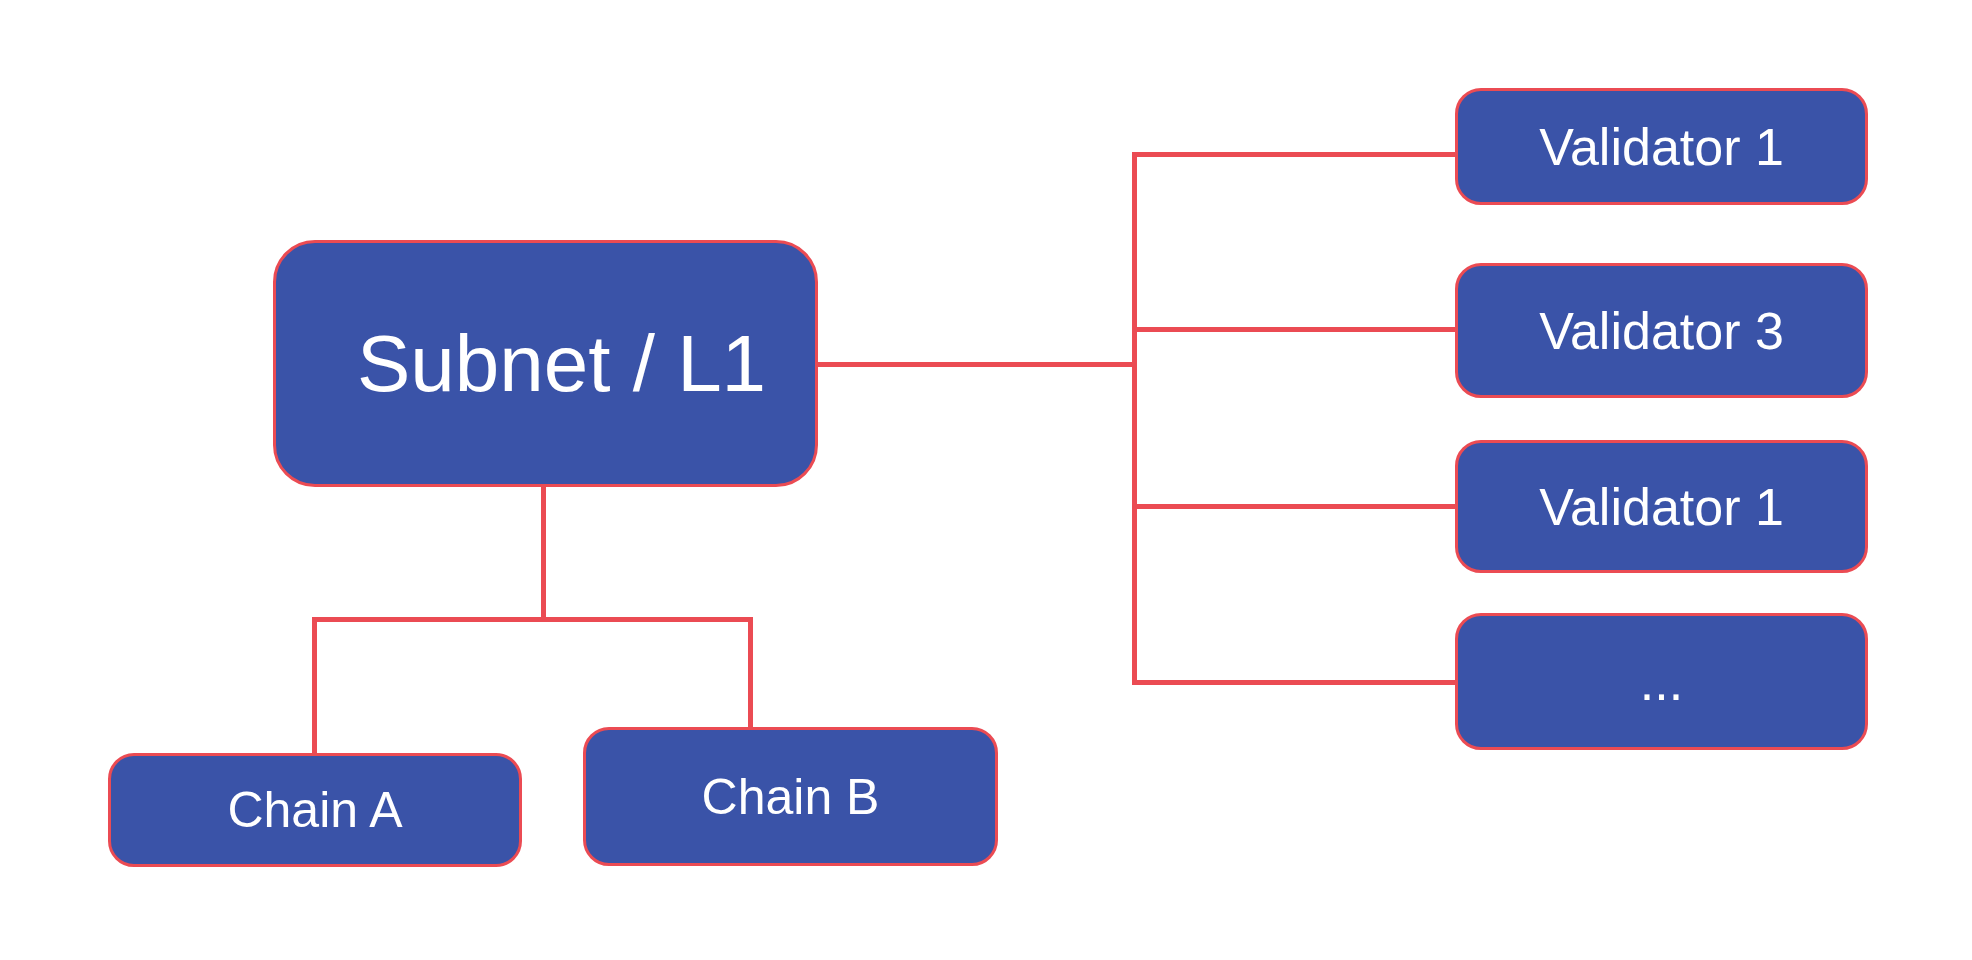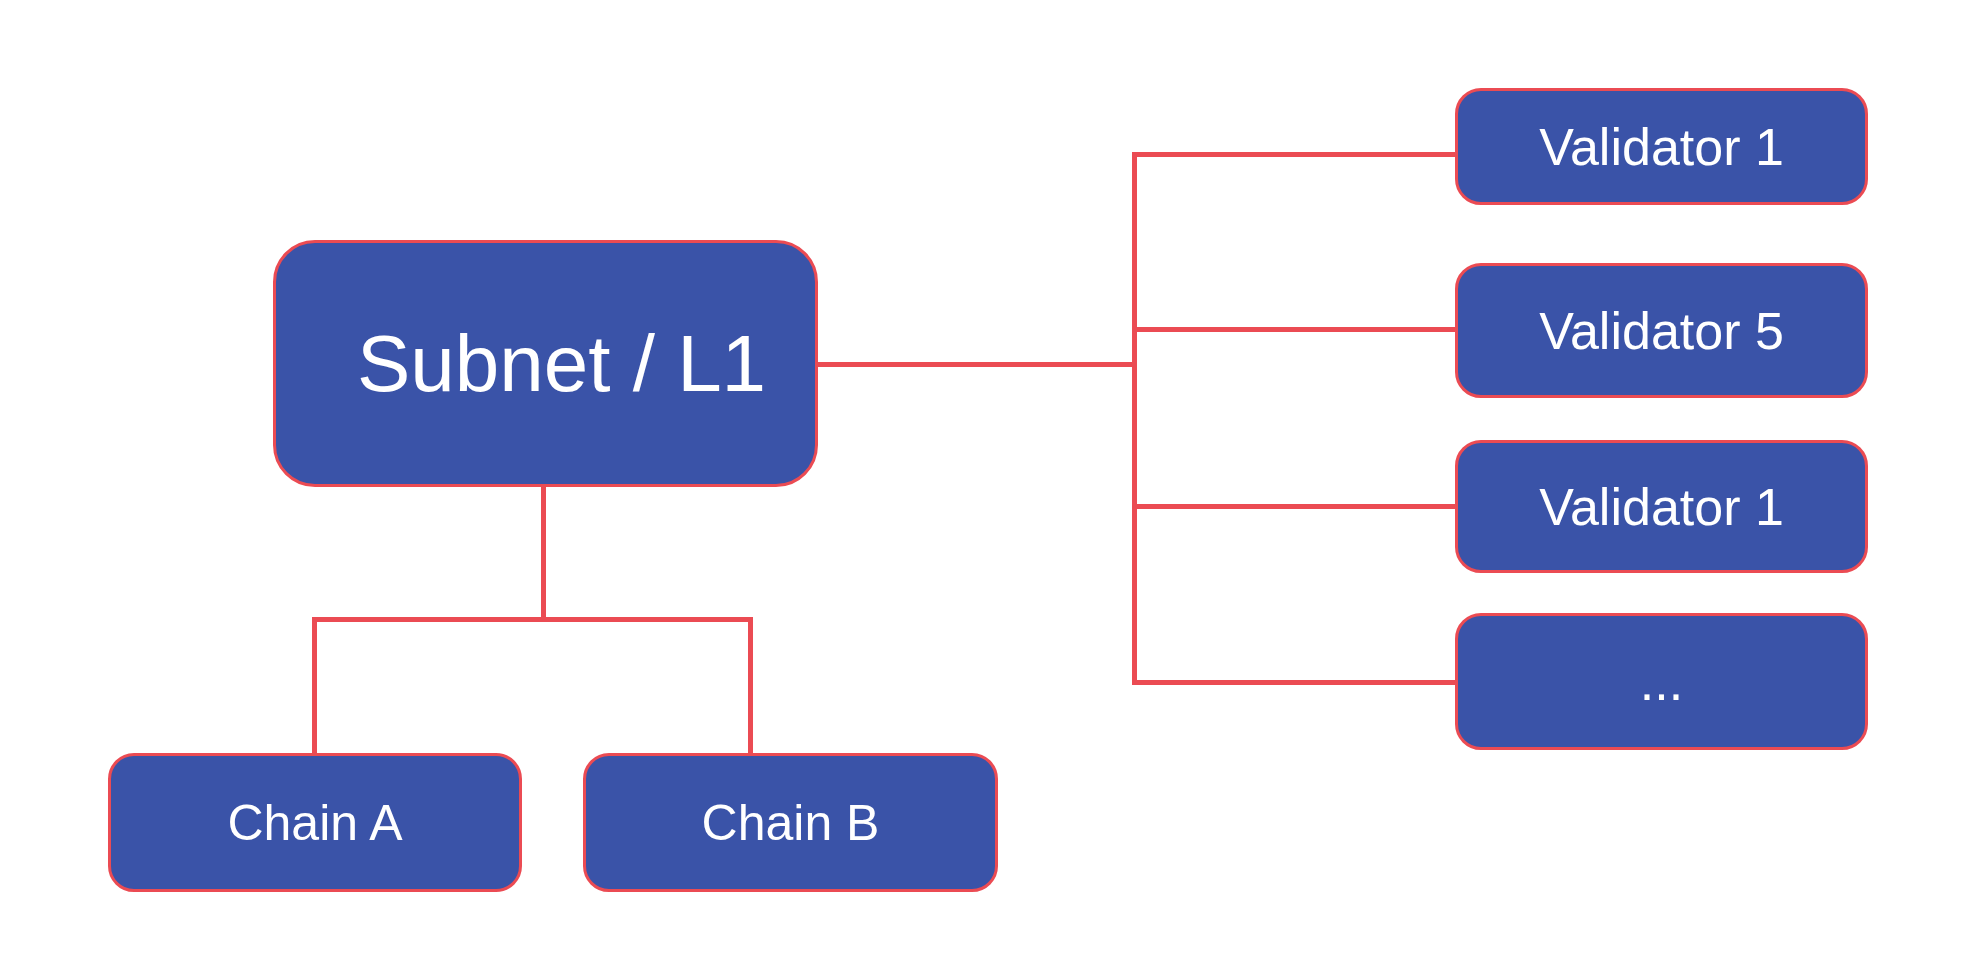--- a/index.html
+++ b/index.html
@@ -21,22 +21,22 @@
     position:absolute;
     box-sizing:border-box;
     background:var(--node-fill);
     border:3px solid var(--node-border);
     color:var(--text);
     display:flex;align-items:center;justify-content:center;
     text-align:center;
   }
   .node .node-label{display:block;line-height:1;}
   .node-subnet{left:273px;top:240px;width:545px;height:247px;border-radius:42px;font-size:80px;padding-left:32px;}
-  .node-chain-a{left:108px;top:753px;width:414px;height:139px;border-radius:26px;font-size:50px;}
-  .node-chain-b{left:583px;top:753px;width:415px;height:139px;border-radius:26px;font-size:50px;}
+  .node-chain-a{left:108px;top:753px;width:414px;height:114px;border-radius:26px;font-size:50px;}
+  .node-chain-b{left:583px;top:727px;width:415px;height:139px;border-radius:26px;font-size:50px;}
   .node-validator-1{left:1455px;top:88px;width:413px;height:117px;border-radius:26px;font-size:52px;}
   .node-validator-2{left:1455px;top:263px;width:413px;height:135px;border-radius:26px;font-size:52px;}
   .node-validator-3{left:1455px;top:440px;width:413px;height:133px;border-radius:26px;font-size:52px;}
   .node-validator-more{left:1455px;top:613px;width:413px;height:137px;border-radius:26px;font-size:52px;}
   .edge{position:absolute;background:var(--edge);}
   .e-subnet-trunk{left:818px;top:362px;width:319px;height:5px;}
   .e-trunk{left:1132px;top:152px;width:5px;height:533px;}
   .e-branch-v1{left:1132px;top:152px;width:323px;height:5px;}
   .e-branch-v2{left:1132px;top:327px;width:323px;height:5px;}
   .e-branch-v3{left:1132px;top:504px;width:323px;height:5px;}
@@ -72,21 +72,21 @@
 
   <div class="node node-chain-b">
     <span class="node-label">Chain B</span>
   </div>
 
   <div class="node node-validator-1">
     <span class="node-label">Validator 1</span>
   </div>
 
   <div class="node node-validator-2">
-    <span class="node-label">Validator 5</span>
+    <span class="node-label">Validator 3</span>
   </div>
 
   <div class="node node-validator-3">
     <span class="node-label">Validator 1</span>
   </div>
 
   <div class="node node-validator-more">
     <span class="node-label">...</span>
   </div>
 

